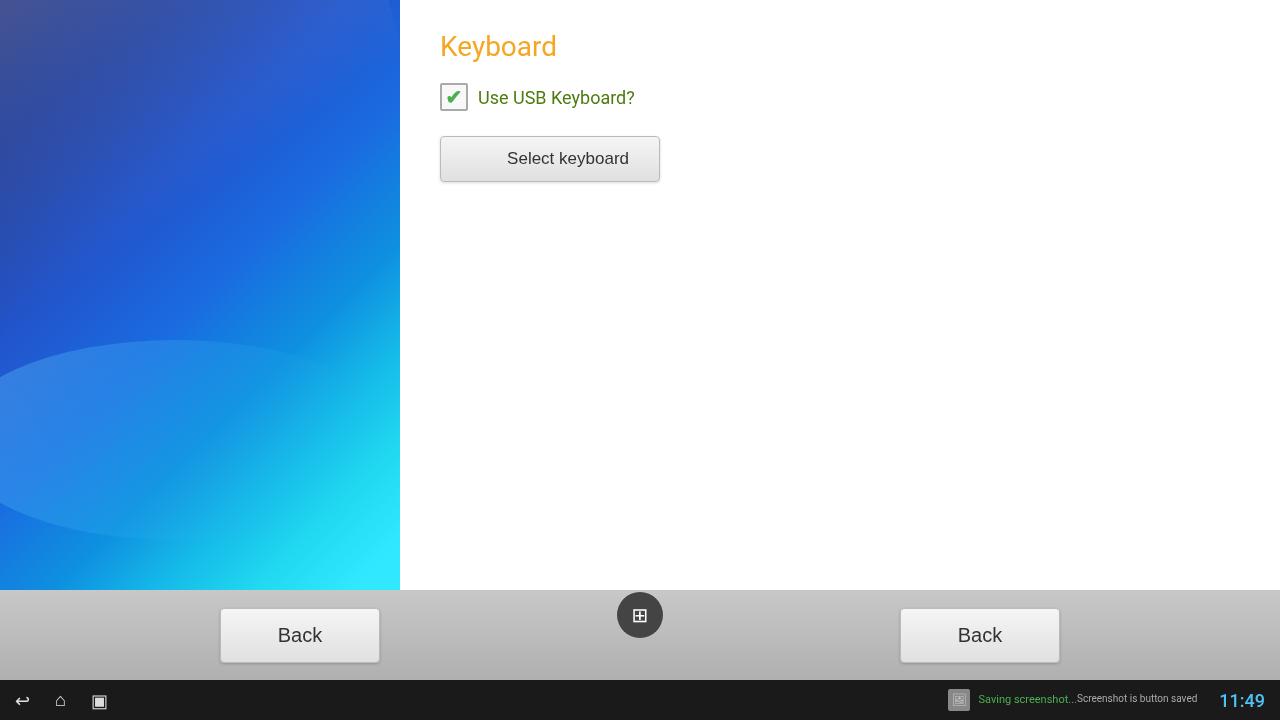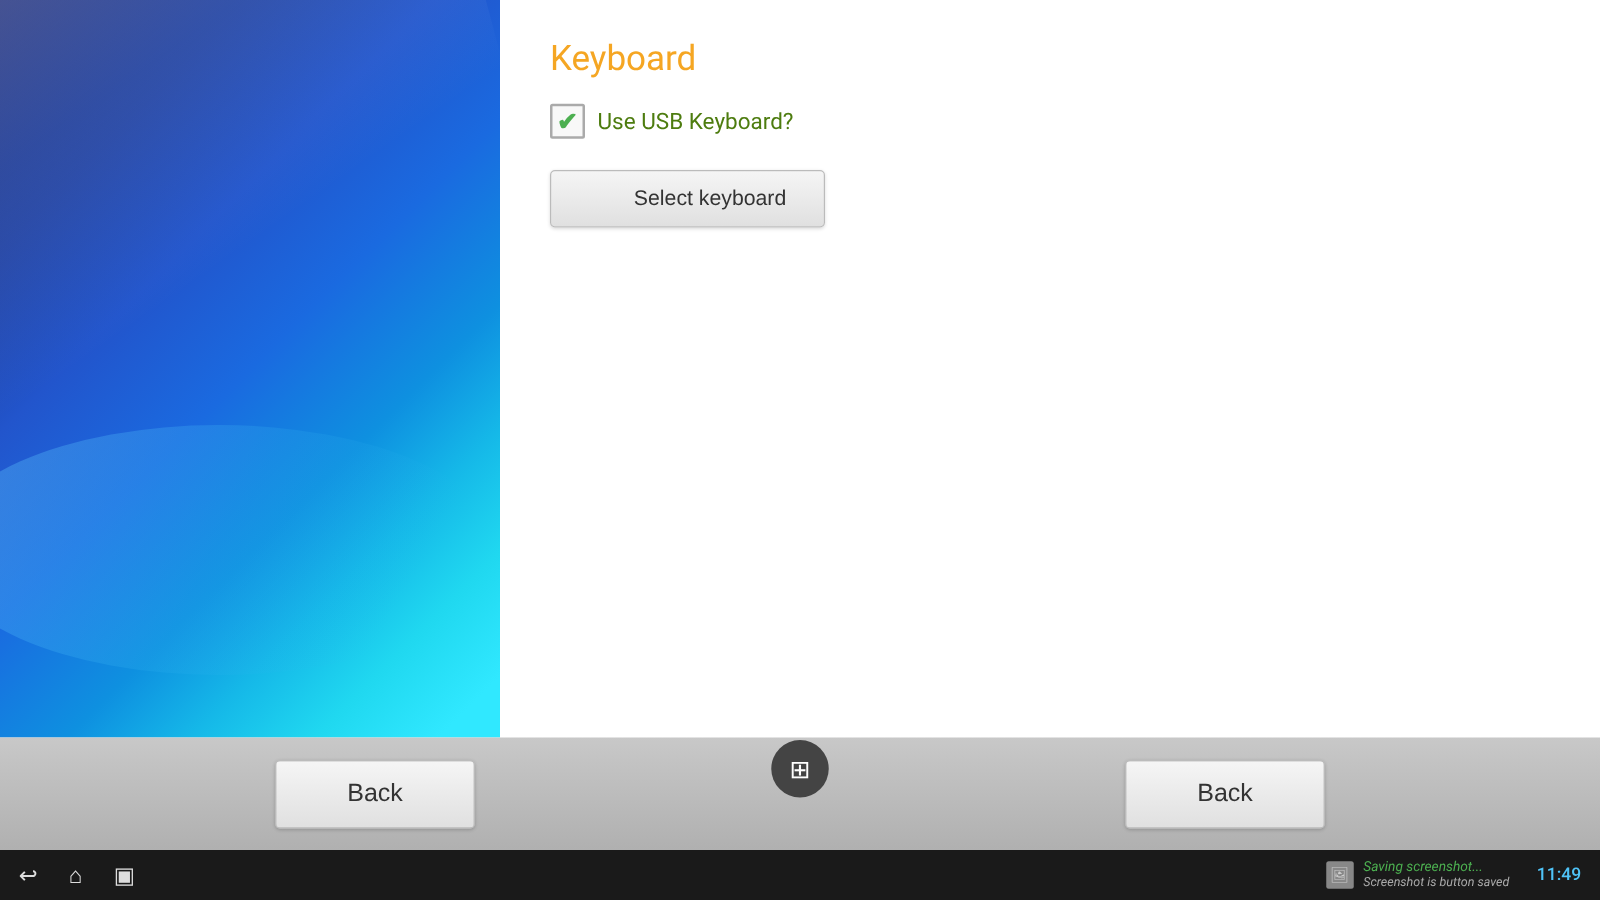--- a/index.html
+++ b/index.html
@@ -204,38 +204,37 @@
       border-radius: 2px;
       display: flex;
       align-items: center;
       justify-content: center;
       color: #ccc;
       font-size: 12px;
     }
 
     .screenshot-text {
       display: flex;
-      flex-direction: column;
-      font-style: italic;
+      flex-direction: row;
     }
 
     .screenshot-saving {
       font-size: 11px;
       color: #4caf50;
       line-height: 1.2;
     }
 
     .screenshot-sub {
       font-size: 10px;
       color: #aaa;
       line-height: 1.2;
     }
 
     .clock {
-      font-size: 14px;
+      font-size: 18px;
       color: #4fc3f7;
       font-weight: 500;
       margin-left: 10px;
     }
   </style>
 </head>
 <body>
 
 <div class="main-area">
 

